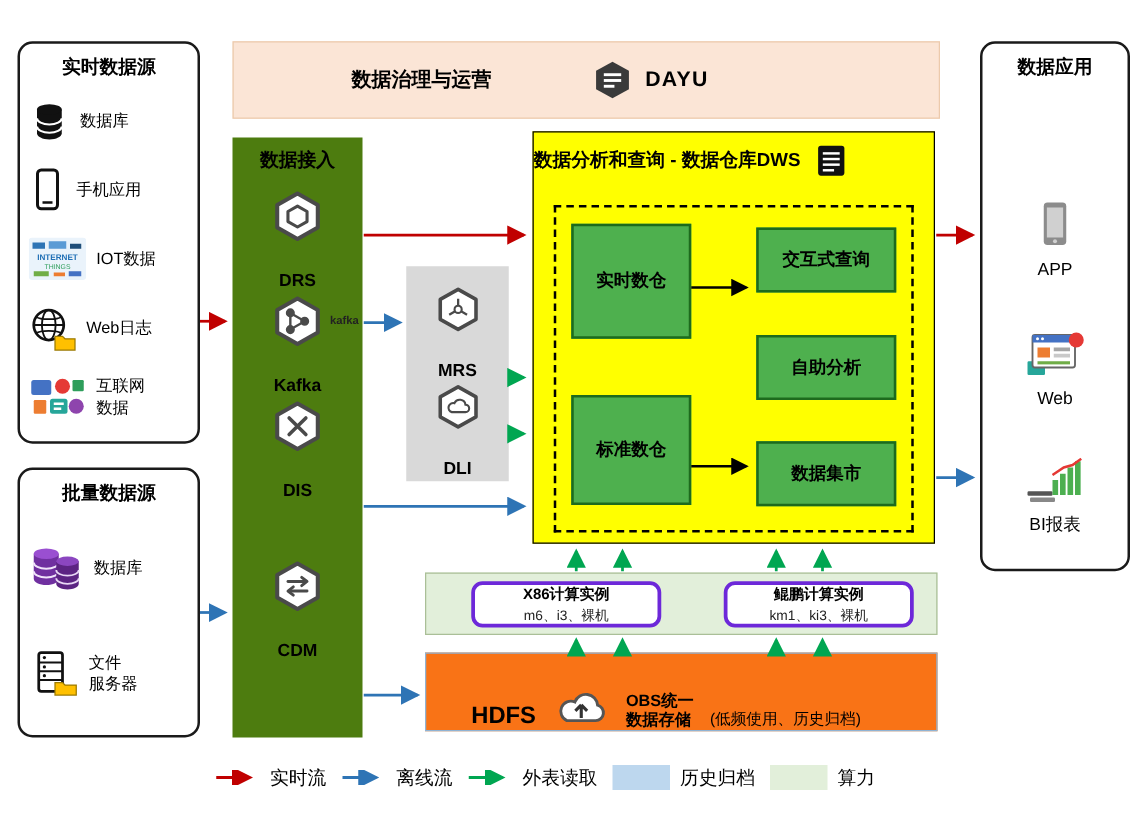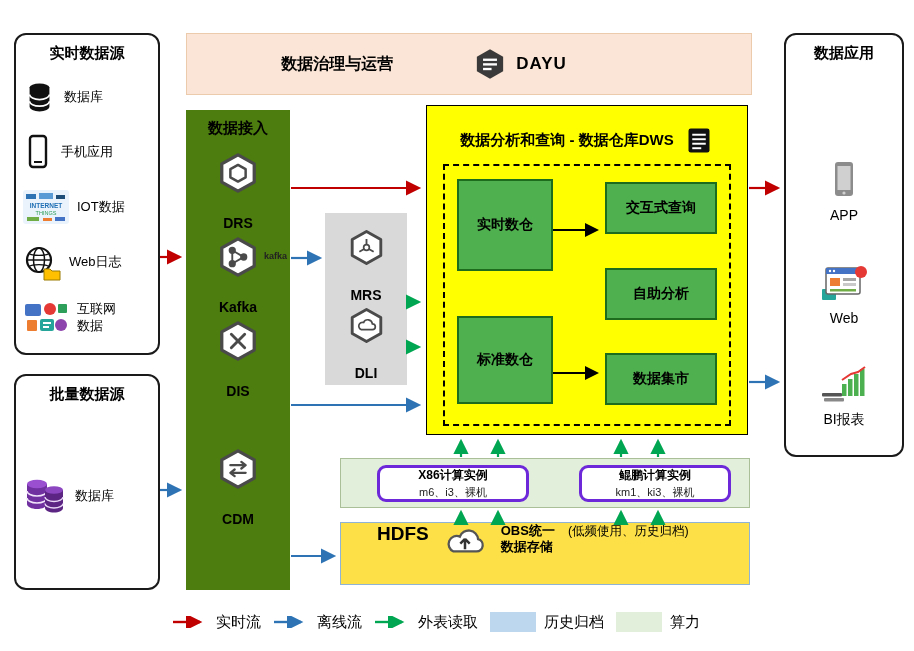--- a/index.html
+++ b/index.html
@@ -20,31 +20,31 @@
   .banner-title{font-weight:bold;font-size:16px}
   .dayu{display:flex;align-items:center;gap:9px;font-weight:bold;font-size:17px;letter-spacing:1px}
 
   .ingest{position:absolute;background:#4d7c0f}
   .svc{position:absolute;left:0;right:0;text-align:center}
   .svc-lbl{font-weight:bold;font-size:14px;margin-top:17px}
   .kafka-mark{position:absolute;right:3px;top:15px;font-size:9px;font-weight:bold;color:#222}
   .engines{position:absolute;background:#d9d9d9}
 
   .dws{position:absolute;background:#ffff00;border:1px solid #000}
-  .dws-title-row{display:flex;align-items:center;justify-content:center;gap:10px;margin-top:21px}
+  .dws-title-row{display:flex;align-items:center;justify-content:flex-start;gap:10px;margin-top:9px}
   .dws-title{font-weight:bold;font-size:15px}
   .dashed{position:absolute;left:16px;top:58px;width:288px;height:262px;border:2px dashed #000}
   .gbox{position:absolute;background:#4eb04e;border:2px solid #1d6b1d;display:flex;align-items:center;justify-content:center;font-weight:bold;font-size:14px;text-align:center}
 
   .compute{position:absolute;background:#e2efda;border:1px solid #aabf97}
   .pill{position:absolute;top:6px;width:152px;height:37px;background:#fff;border:3px solid #6d28d9;border-radius:9px;display:flex;flex-direction:column;justify-content:center;gap:1px}
   .pill-t{font-weight:bold;font-size:12px;text-align:center}
   .pill-s{font-size:11px;text-align:center;color:#222}
 
-  .hdfs{position:absolute;background:#fde047;border:1px solid #8fb3d4;display:flex;align-items:flex-start;gap:13px;padding-left:36px}
+  .hdfs{position:absolute;background:#f97316;border:1px solid #8fb3d4;display:flex;align-items:flex-end;gap:13px;padding-left:36px}
   .hdfs-name{font-weight:bold;font-size:19px}
   .obs-col{display:flex;flex-direction:column;font-weight:bold;font-size:13px;line-height:1.2}
   .hdfs-note{font-size:12.5px}
 
   .app-items{position:absolute;top:125px;left:0;right:0;display:flex;flex-direction:column;gap:40px;align-items:center}
   .app-item{display:flex;flex-direction:column;align-items:center;gap:7px}
   .app-lbl{font-size:14px}
 
   .legend{position:absolute;left:172px;top:612px;display:flex;align-items:center;gap:12px;font-size:15px}
   .leg-item{display:flex;align-items:center;gap:8px}
@@ -194,20 +194,36 @@
               <path d="M4 8 v20 c0 2.8 4.5 5 10 5 s10-2.2 10-5 V8" fill="#7030a0"></path>
               <ellipse cx="14" cy="8" rx="10" ry="4.2" fill="#9a4fd1"></ellipse>
               <path d="M4 15 c0 2.8 4.5 5 10 5 s10-2.2 10-5 M4 22 c0 2.8 4.5 5 10 5 s10-2.2 10-5" stroke="#f0e3fa" stroke-width="1.6" fill="none"></path>
               <path d="M22 14 v18 c0 2.5 4 4.5 9 4.5 s9-2 9-4.5 V14" fill="#5c2483"></path>
               <ellipse cx="31" cy="14" rx="9" ry="3.8" fill="#8b46c0"></ellipse>
               <path d="M22 21 c0 2.5 4 4.5 9 4.5 s9-2 9-4.5 M22 27.5 c0 2.5 4 4.5 9 4.5 s9-2 9-4.5" stroke="#e8d7f5" stroke-width="1.4" fill="none"></path>
             </svg>
         </span>
         <span class="lbl">数据库</span>
       </div>
+      <div class="item">
+        <span class="ic">
+          <svg width="40" height="38" viewBox="0 0 40 38">
+              <rect x="8" y="2" width="19" height="31" rx="2" fill="#fff" stroke="#111" stroke-width="2.2"></rect>
+              <line x1="8" y1="10" x2="27" y2="10" stroke="#111" stroke-width="1.5"></line>
+              <line x1="8" y1="17" x2="27" y2="17" stroke="#111" stroke-width="1.5"></line>
+              <line x1="8" y1="24" x2="27" y2="24" stroke="#111" stroke-width="1.5"></line>
+              <circle cx="12.5" cy="6" r="1.3" fill="#111"></circle>
+              <circle cx="12.5" cy="13.5" r="1.3" fill="#111"></circle>
+              <circle cx="12.5" cy="20.5" r="1.3" fill="#111"></circle>
+              <path d="M21 26 h6 l2 2 h9 v8 h-17 z" fill="#ffc000" stroke="#9c7a00" stroke-width="1"></path>
+            </svg>
+        </span>
+        <span class="lbl">文件
+服务器</span>
+      </div>
     </div>
   </div>
 
   <div class="ingest" style="left:186px;top:110px;width:104px;height:480px">
     <div class="panel-title">数据接入</div>
     <div class="svc" style="top:42px">
       <span class="ic">
         <svg width="42" height="42" viewBox="0 0 44 44">
             <path d="M22 3 L39 12.5 V31.5 L22 41 L5 31.5 V12.5 Z" fill="#fff" stroke="#4a4a4a" stroke-width="3.4" stroke-linejoin="round"></path>
             <path d="M22 13.5 L30 18 V26.5 L22 31 L14 26.5 V18 Z" fill="none" stroke="#4a4a4a" stroke-width="2.6" stroke-linejoin="round"></path>

